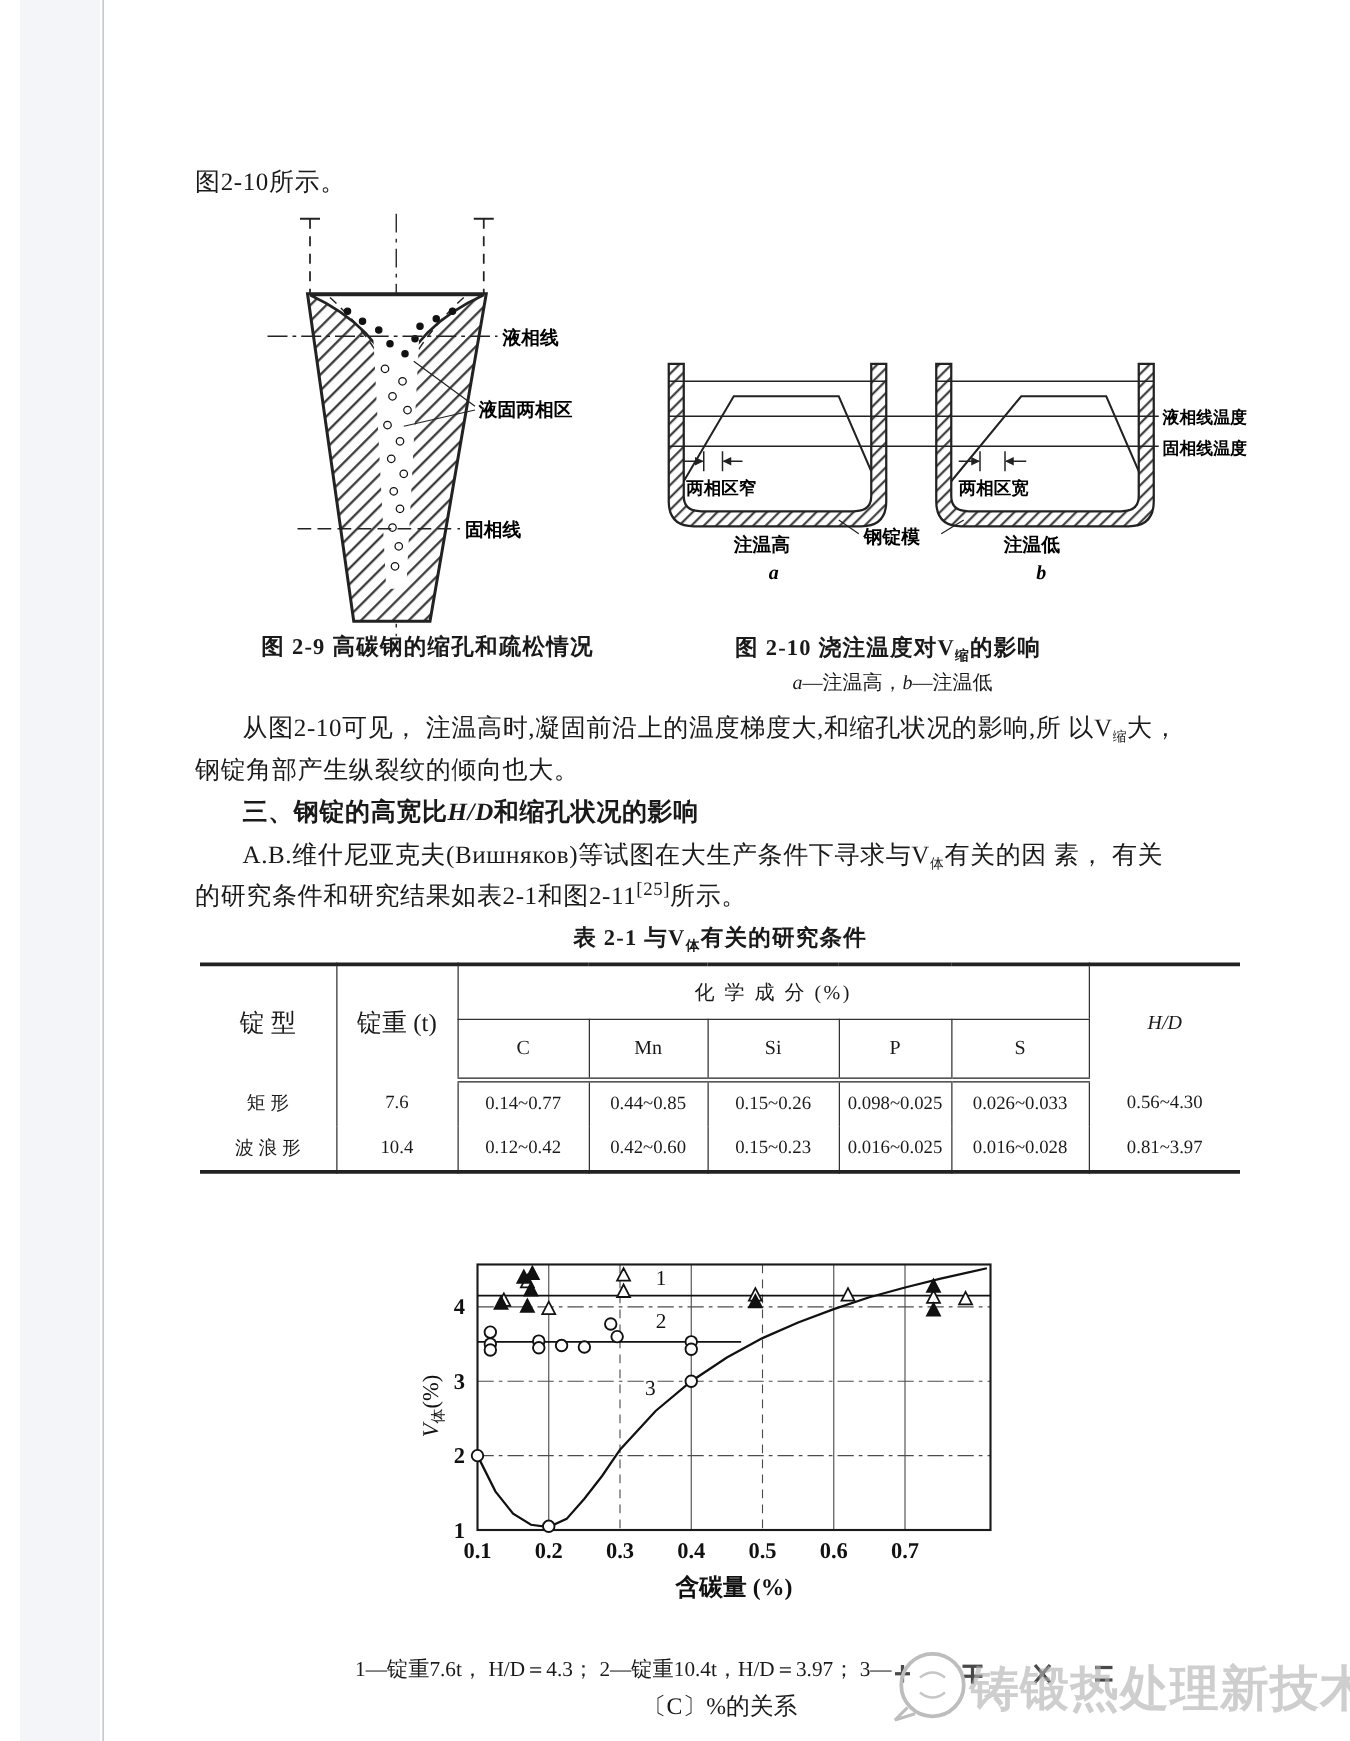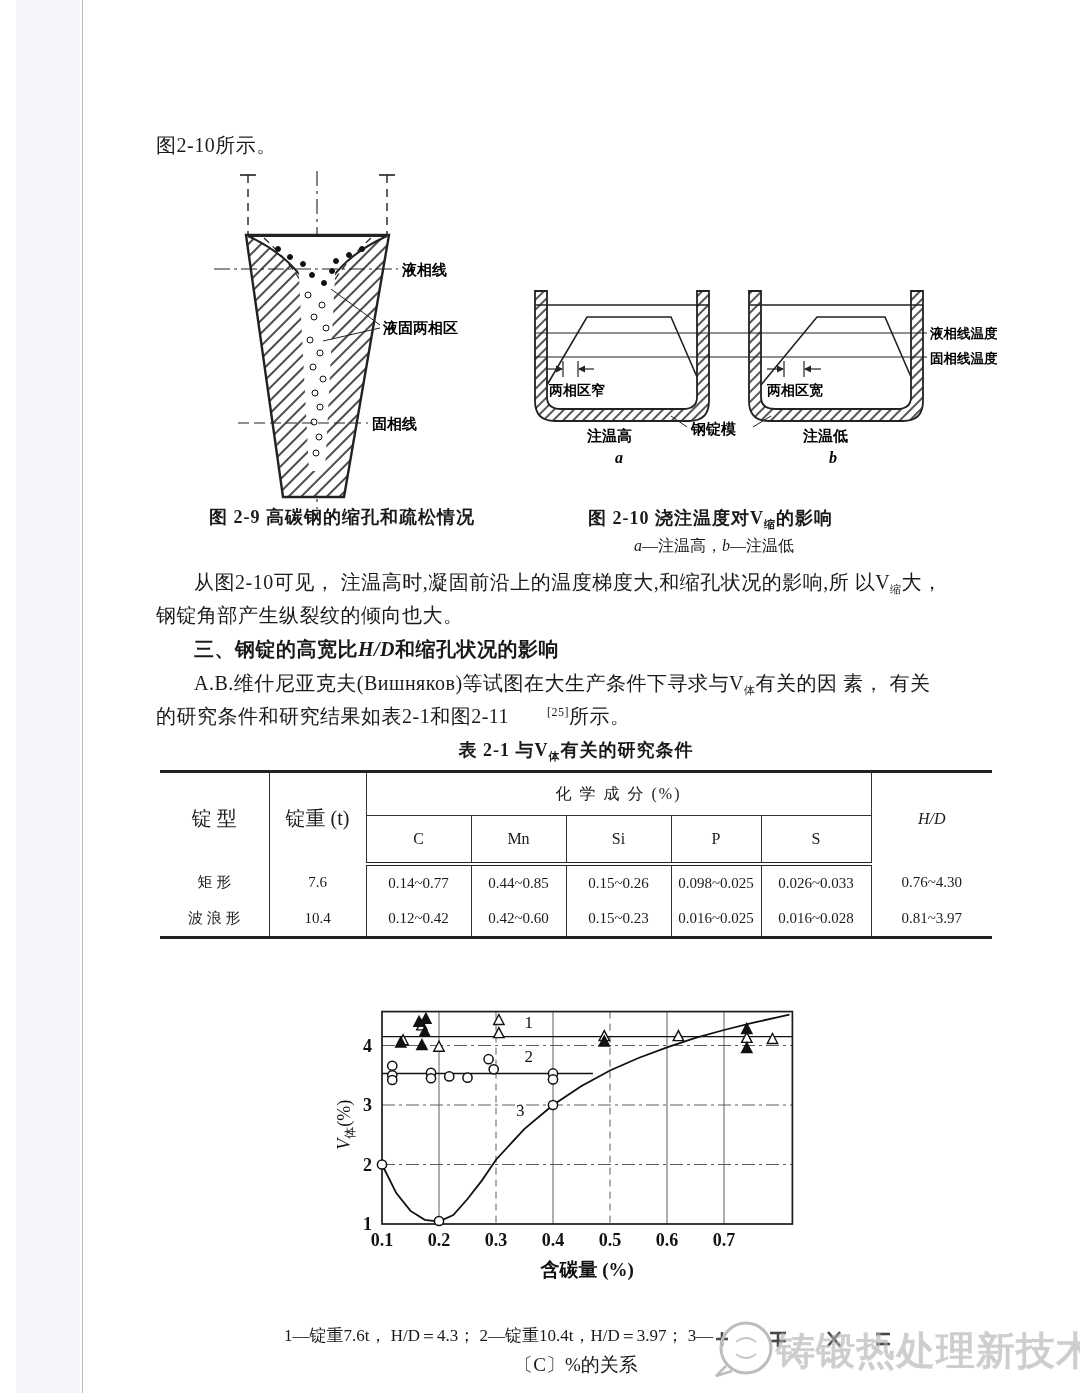--- a/index.html
+++ b/index.html
@@ -4,21 +4,21 @@
 <style>
   html,body{margin:0;padding:0;}
   body{width:1080px;height:1393px;background:#ffffff;overflow:hidden;
        font-family:"Liberation Serif","DejaVu Serif",serif;color:#1a1a1a;}
   .page{position:absolute;left:16px;top:0;width:1080px;height:1393px;background:#fff;overflow:hidden;}
   .abs{position:absolute;}
   .t{font-size:20px;letter-spacing:0.5px;white-space:nowrap;}
   .b{font-weight:bold;}
   .cap{font-size:18px;font-weight:bold;letter-spacing:1px;white-space:nowrap;}
   .small-sub{font-size:11px;vertical-align:-4px;}
-  .sup{font-size:12px;vertical-align:7px;margin-left:38px;}
+  .sup{font-size:15px;vertical-align:7px;}
   .lstrip{left:0;top:0;width:64px;height:1393px;background:#f3f5f8;}
   .ledge{left:66px;top:0;width:1px;height:1393px;background:#b4b8bd;}
   
   table.tbl{border-collapse:collapse;width:832px;table-layout:fixed;
             border-top:3px solid #222;border-bottom:3px solid #222;font-size:15px;}
   table.tbl td{text-align:center;vertical-align:middle;padding:0 2px;white-space:nowrap;}
   td.vl{border-left:1px solid #333;}
   td.chemgrp{border-bottom:1.5px solid #333;font-size:16px;letter-spacing:2px;height:42px;}
   tr.hdr2 td{height:46px;font-size:16px;}
   tr.hdrsep td{border-bottom:4px double #222;}
@@ -186,21 +186,21 @@
       <td class="vl">S</td>
     </tr>
     <tr class="data">
       <td>矩    形</td>
       <td class="vl">7.6</td>
       <td class="vl">0.14~0.77</td>
       <td class="vl">0.44~0.85</td>
       <td class="vl">0.15~0.26</td>
       <td class="vl">0.098~0.025</td>
       <td class="vl">0.026~0.033</td>
-      <td class="vl">0.76~4.30</td>
+      <td class="vl">0.56~4.30</td>
     </tr>
     <tr class="data">
       <td>波 浪 形</td>
       <td class="vl">10.4</td>
       <td class="vl">0.12~0.42</td>
       <td class="vl">0.42~0.60</td>
       <td class="vl">0.15~0.23</td>
       <td class="vl">0.016~0.025</td>
       <td class="vl">0.016~0.028</td>
       <td class="vl">0.81~3.97</td>

